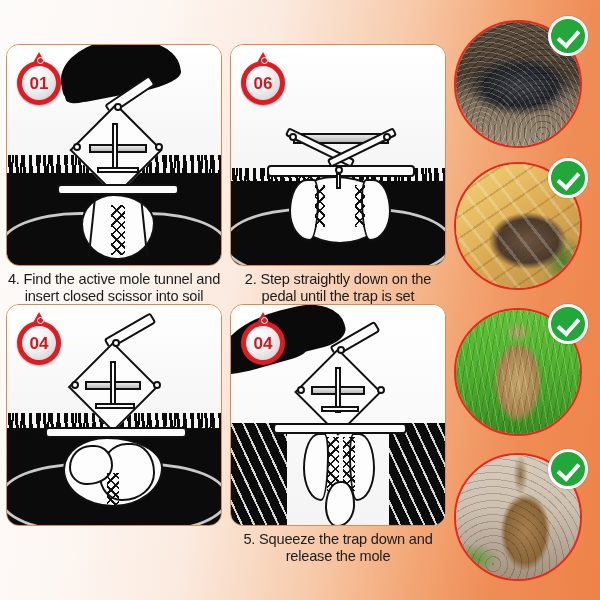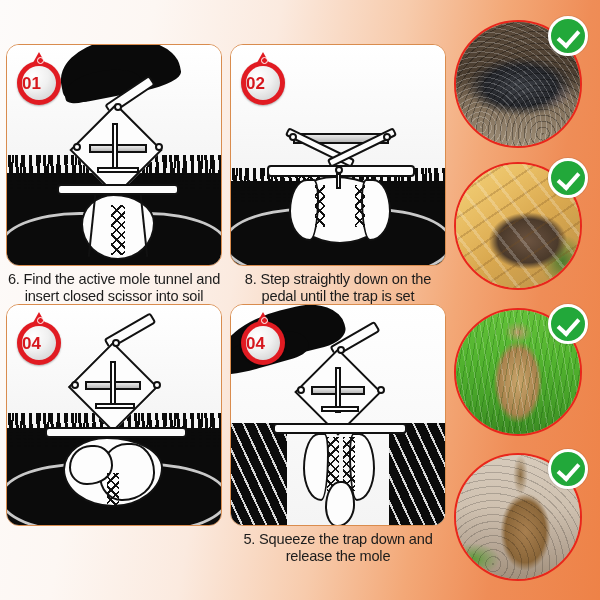--- a/index.html
+++ b/index.html
@@ -188,21 +188,21 @@
     border-radius: 50%;
   }
   .badge .disc {
     position: absolute;
     left: 5px; top: 13px;
     width: 34px; height: 34px;
     border-radius: 50%;
     background: radial-gradient(circle at 34% 30%, #ffffff 0%, #f0f0f0 45%, #c9c9c9 100%);
     display: flex;
     align-items: center;
-    justify-content: flex-start;
+    justify-content: center;
   }
   .badge .num {
     font-size: 17px;
     font-weight: bold;
     color: #d6161d;
     line-height: 1;
   }
 
   
   .caption {
@@ -349,21 +349,21 @@
           <div class="crossbar" style="left:84px; top:150px; width:2px; height:62px; background:#111; border:0; transform:rotate(6deg);"></div>
           <div class="crossbar" style="left:136px; top:150px; width:2px; height:62px; background:#111; border:0; transform:rotate(-6deg);"></div>
         </div>
         <div class="badge">
           <div class="tag"></div>
           <div class="disc">
             <span class="num">01</span>
           </div>
         </div>
       </div>
-      <div class="caption">6. Find the active mole tunnel and insert closed scissor into soil</div>
+      <div class="caption">4. Find the active mole tunnel and insert closed scissor into soil</div>
     </div>
 
     <div class="step">
       <div class="panel">
         <div class="scene">
           <div class="sky" style="height:62%"></div>
           <div class="ground" style="height:38%"></div>
           <div class="grass" style="top:56%"></div>
           <div class="tunnel curve" style="top:74%"></div>
 
@@ -377,25 +377,25 @@
           <div class="soilball" style="left:60px; top:131px; width:98px; height:68px;"></div>
           <div class="jaw left" style="left:58px; top:134px; width:30px; height:62px;"></div>
           <div class="jaw right" style="left:130px; top:134px; width:30px; height:62px;"></div>
           <div class="zig" style="left:84px; top:140px; height:42px; width:10px;"></div>
           <div class="zig" style="left:124px; top:140px; height:42px; width:10px;"></div>
           <div class="crossbar" style="left:105px; top:128px; width:5px; height:16px; background:#fff;"></div>
         </div>
         <div class="badge">
           <div class="tag"></div>
           <div class="disc">
-            <span class="num">02</span>
+            <span class="num">06</span>
           </div>
         </div>
       </div>
-      <div class="caption">8. Step straightly down on the pedal until the trap is set</div>
+      <div class="caption">2. Step straightly down on the pedal until the trap is set</div>
     </div>
 
     <div class="step">
       <div class="panel">
         <div class="scene">
           <div class="sky" style="height:56%"></div>
           <div class="ground" style="height:44%"></div>
           <div class="grass" style="top:49%"></div>
           <div class="tunnel curve" style="top:72%"></div>
 

